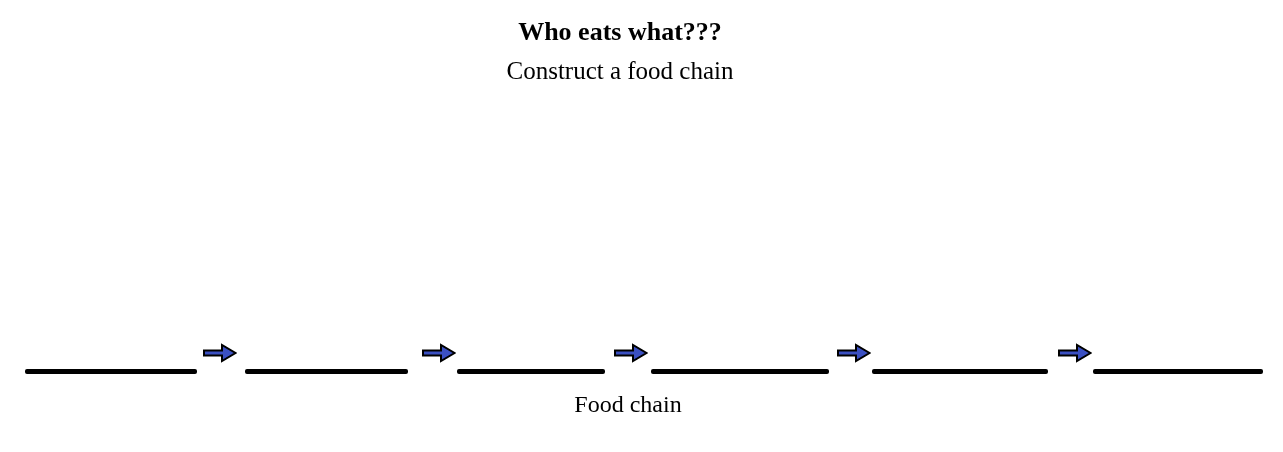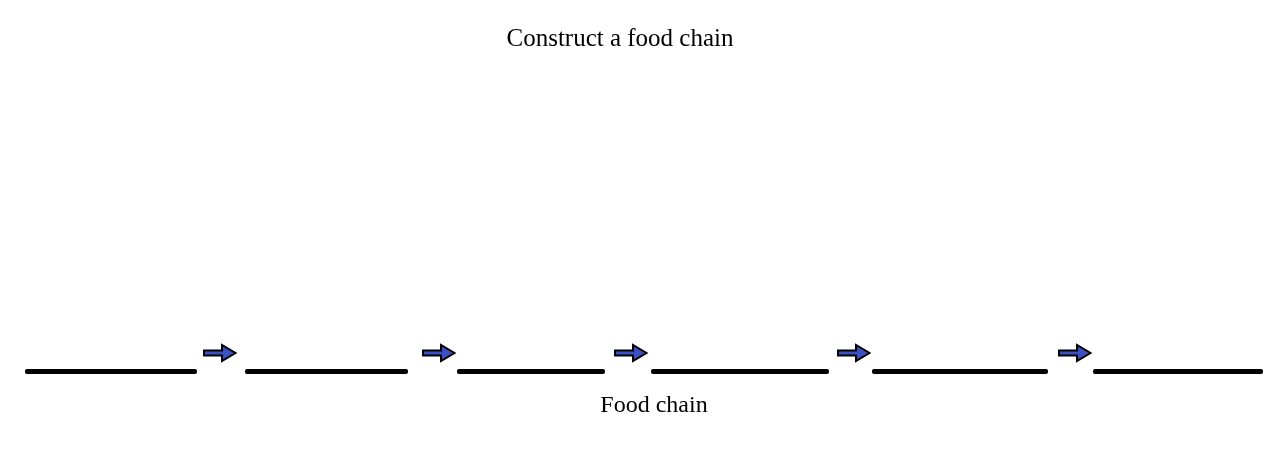--- a/index.html
+++ b/index.html
@@ -57,29 +57,29 @@
     display: block;
   }
   .chain-label {
     position: absolute;
     top: 391px;
     left: 0;
     width: 1256px;
     text-align: center;
     font-size: 24px;
     font-weight: normal;
-    padding-left: 26px;
   }
 </style>
 </head>
 <body>
 
 <div class="page">
 
   <header class="titles">
+    <h1>Who eats what???</h1>
     <h2>Construct a food chain</h2>
   </header>
 
   <div class="chain-row" id="chain-row">
       <div class="blank" style="left: 25px; width: 172px; background: rgb(0, 0, 0);"></div>
       <div class="blank" style="left: 245px; width: 163px; background: rgb(0, 0, 0);"></div>
       <div class="blank" style="left: 457px; width: 148px; background: rgb(0, 0, 0);"></div>
       <div class="blank" style="left: 651px; width: 178px; background: rgb(0, 0, 0);"></div>
       <div class="blank" style="left: 872px; width: 176px; background: rgb(0, 0, 0);"></div>
       <div class="blank" style="left: 1093px; width: 170px; background: rgb(0, 0, 0);"></div>

